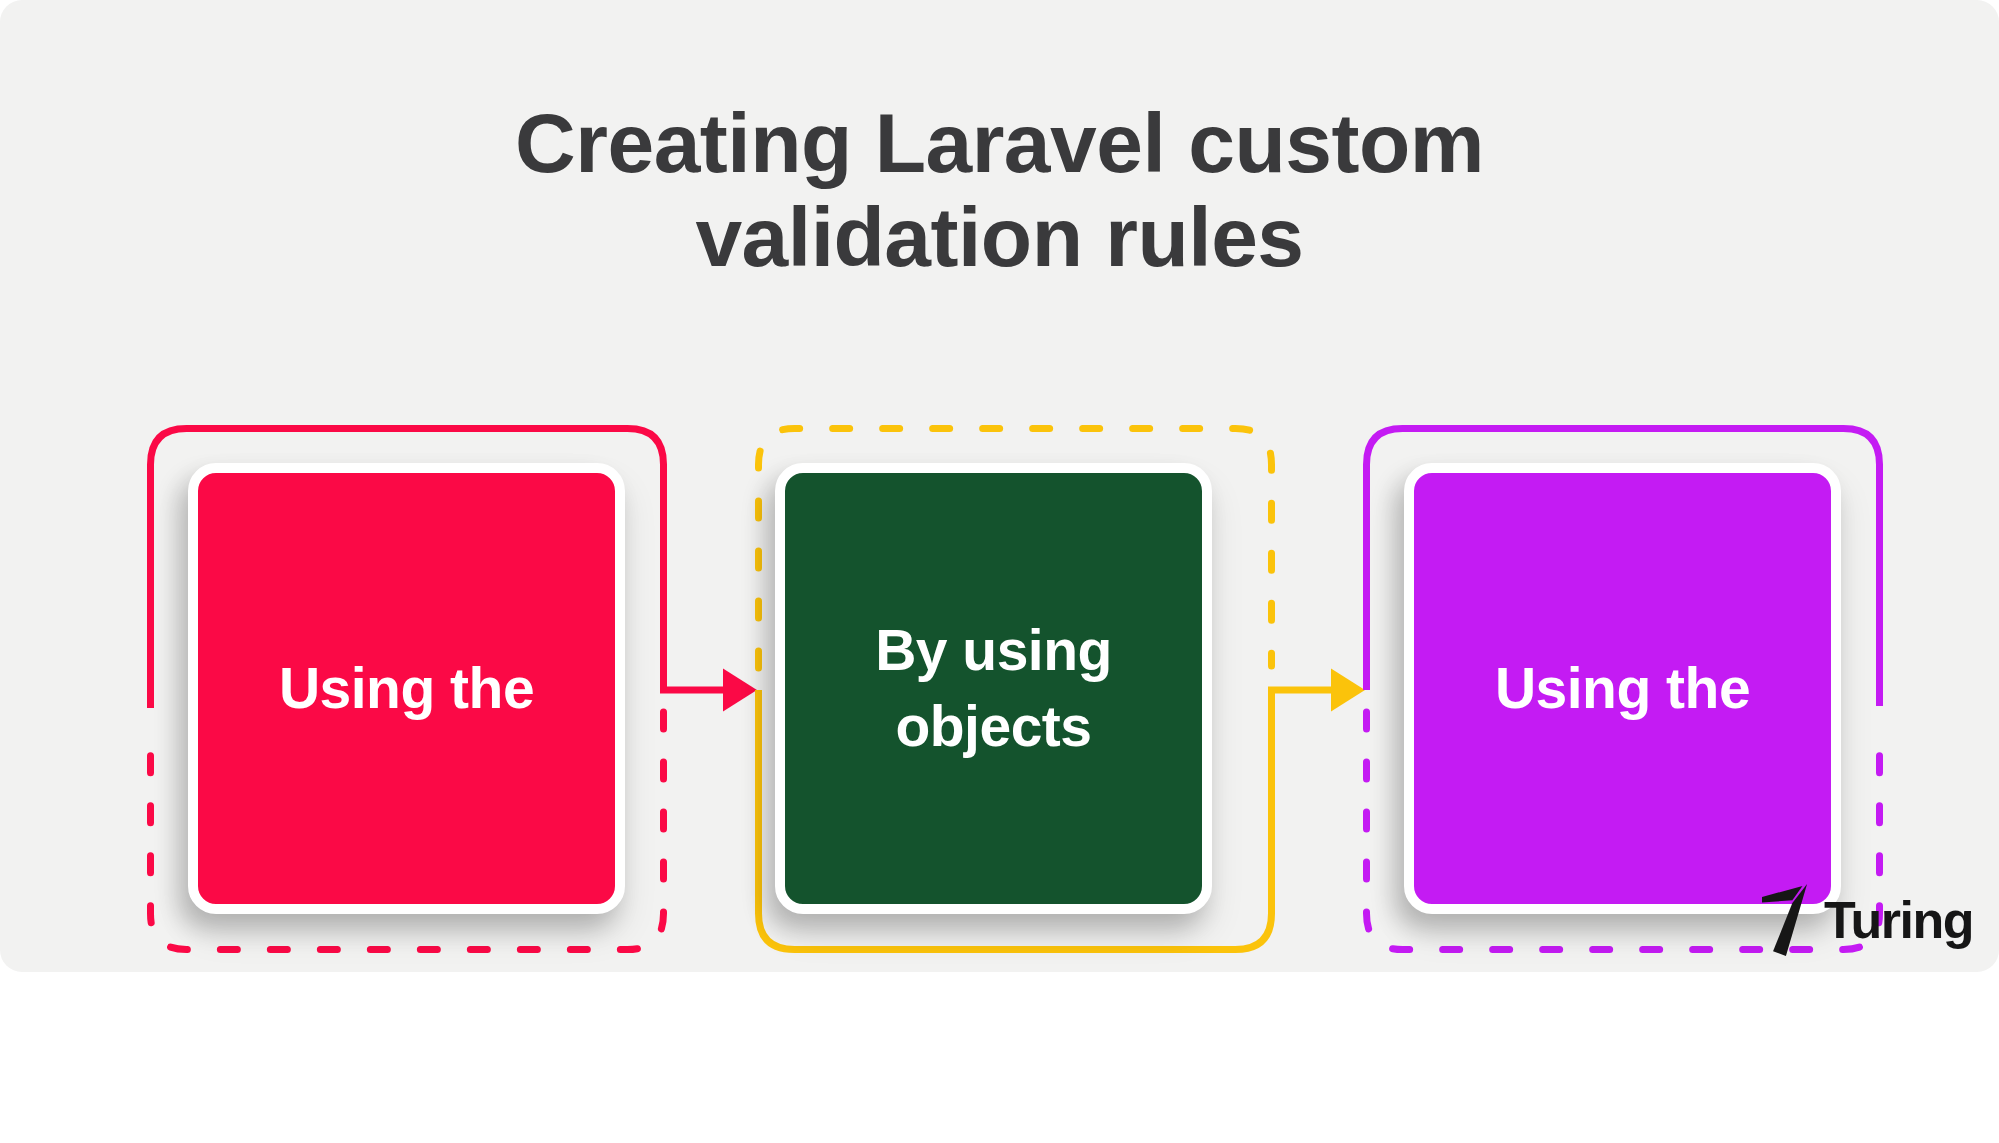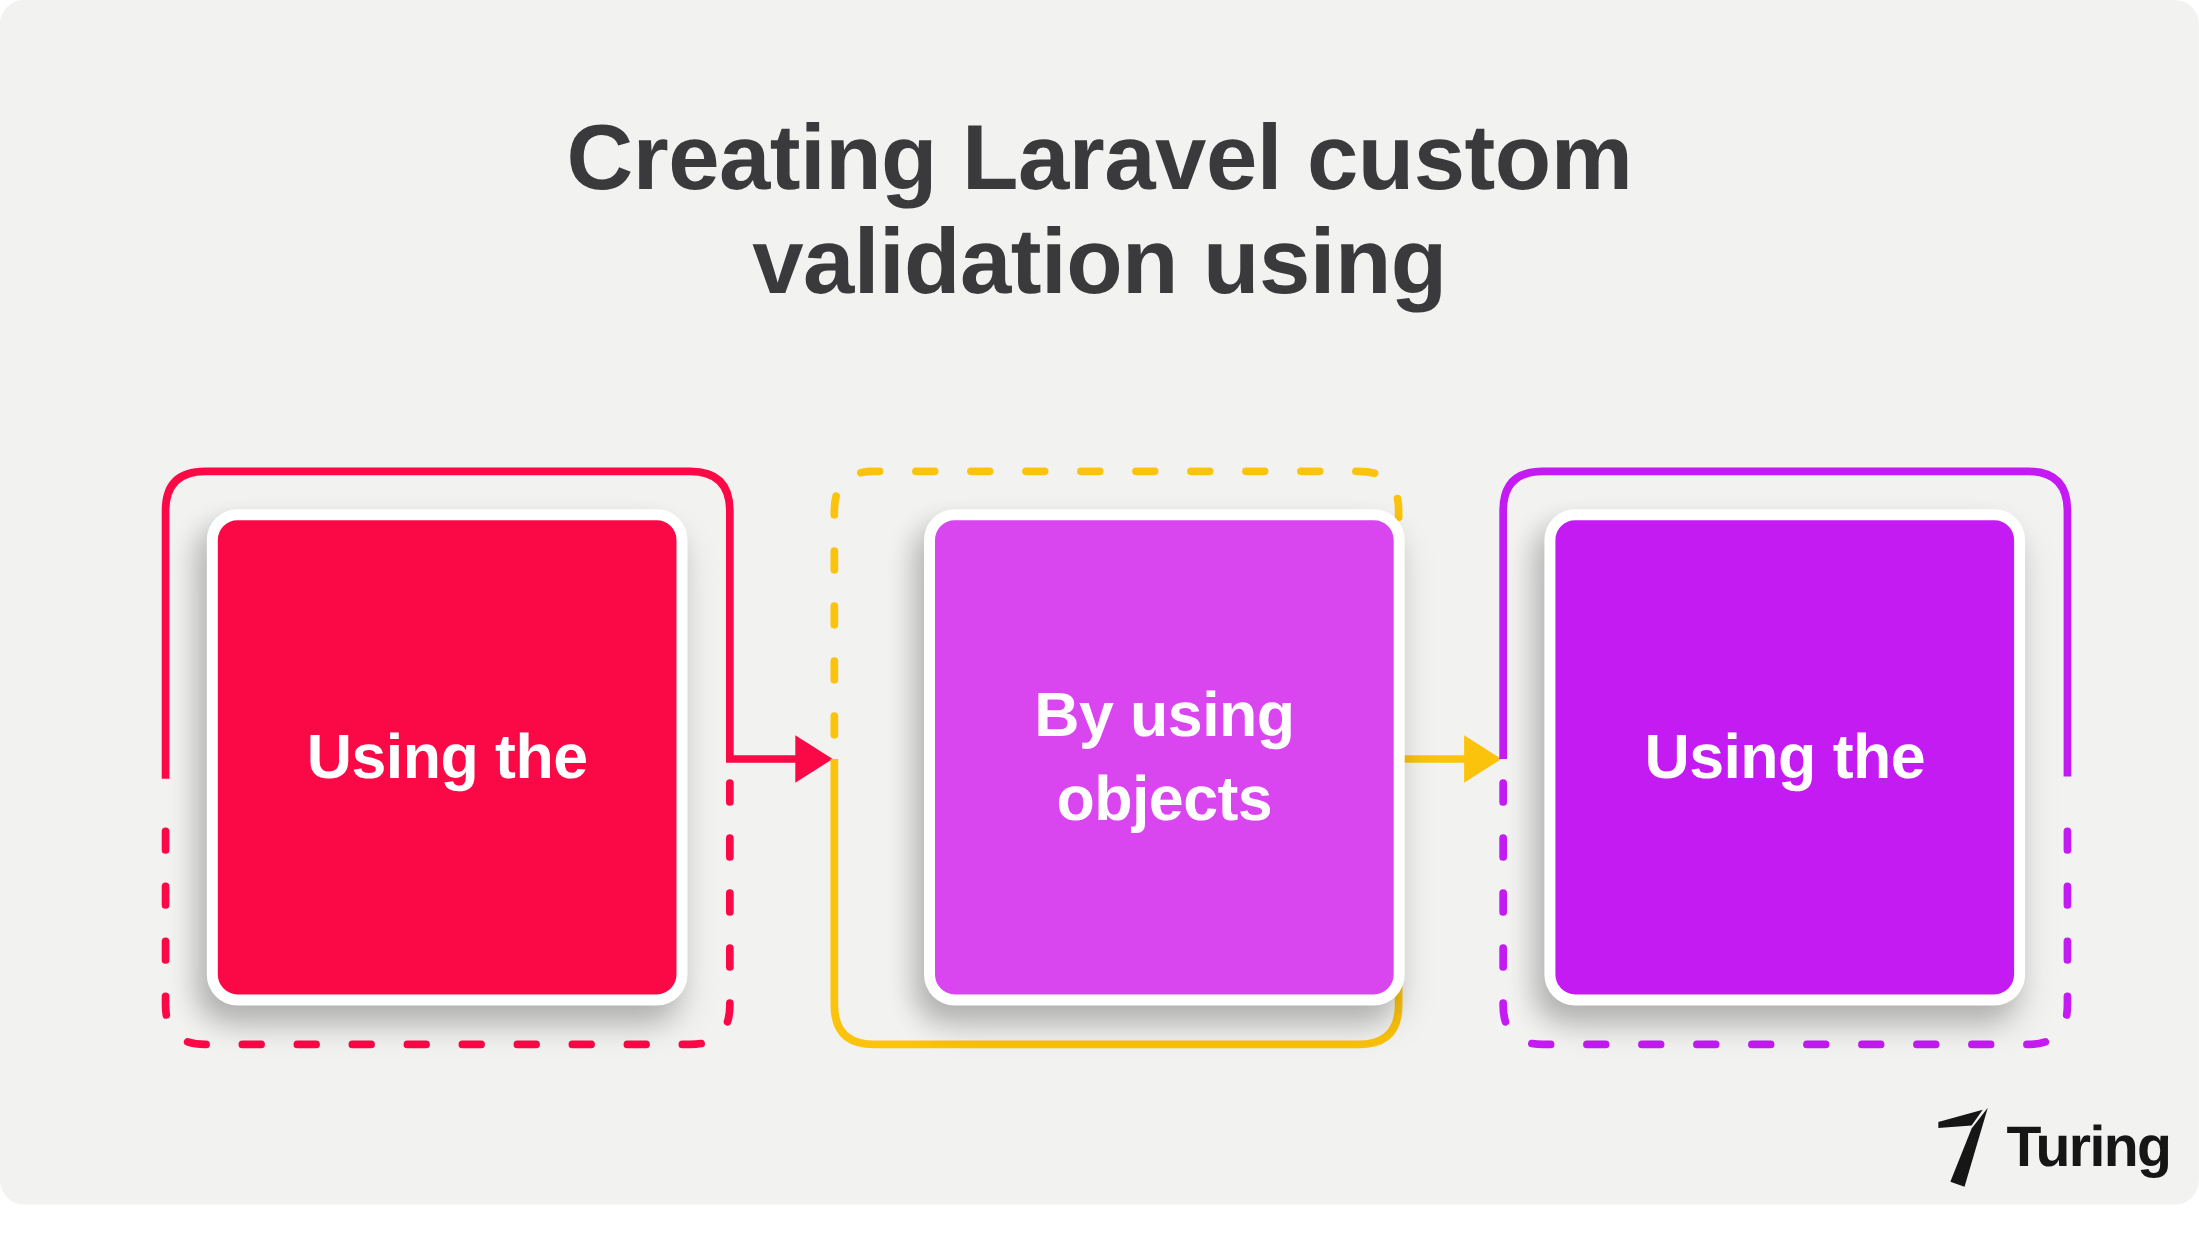--- a/index.html
+++ b/index.html
@@ -2,21 +2,21 @@
 <html><head>
 <meta charset="utf-8">
 <style>
   html, body { margin: 0; padding: 0; background: #ffffff; }
   body {
     width: 1999px; height: 1143px;
     font-family: "Liberation Sans", "DejaVu Sans", sans-serif;
   }
   .canvas {
     position: relative;
-    width: 1999px; height: 1095px;
+    width: 1999px; height: 972px;
     border-radius: 22px;
     overflow: hidden;
   }
   .title {
     position: absolute;
     top: 96px; left: 0; right: 0;
     margin: 0;
     text-align: center;
     font-size: 84px;
     line-height: 1.12;
@@ -68,21 +68,21 @@
     letter-spacing: -1.5px;
   }
 </style>
 </head>
 <body>
 
 <div class="canvas" style="background: rgb(242, 242, 241);">
 
   <h1 class="title" style="color: rgb(58, 58, 60);">
     <span class="title-line">Creating Laravel custom</span>
-    <span class="title-line">validation using</span>
+    <span class="title-line">validation rules</span>
   </h1>
 
   <svg class="outline-layer" width="1999" height="1143" viewBox="0 0 1999 1143" xmlns="http://www.w3.org/2000/svg">
     <g>
       <path class="ln solid" d="M150.5 708 L150.5 464.5 Q150.5 428.5 186.5 428.5 L627.5 428.5 Q663.5 428.5 663.5 464.5 L663.5 690 L724 690" stroke="#FB0946"></path>
       <path class="ln dashed" d="M663.5 712 L663.5 913.5 Q663.5 949.5 627.5 949.5 L186.5 949.5 Q150.5 949.5 150.5 913.5 L150.5 730" stroke="#FB0946"></path>
       <polygon points="723,668.5 723,711.5 757,690" fill="#FB0946"></polygon>
     </g>
 
     <g>
@@ -96,21 +96,21 @@
       <path class="ln dashed" d="M1366.5 712 L1366.5 913.5 Q1366.5 949.5 1402.5 949.5 L1843.5 949.5 Q1879.5 949.5 1879.5 913.5 L1879.5 728" stroke="#C41BF3"></path>
     </g>
   </svg>
 
   <div class="card" style="left: 188px; background: rgb(251, 9, 70);">
     <div class="card-text" style="color: rgb(255, 255, 255);">
       <span>Using the</span>
     </div>
   </div>
 
-  <div class="card" style="left: 840px; background: #d946ef;">
+  <div class="card" style="left: 775px; background: #14532d;">
     <div class="card-text" style="color: rgb(255, 255, 255);">
       <span>By using</span>
       <span>objects</span>
     </div>
   </div>
 
   <div class="card" style="left: 1404px; background: rgb(196, 27, 243);">
     <div class="card-text" style="color: rgb(255, 255, 255);">
       <span>Using the</span>
     </div>

